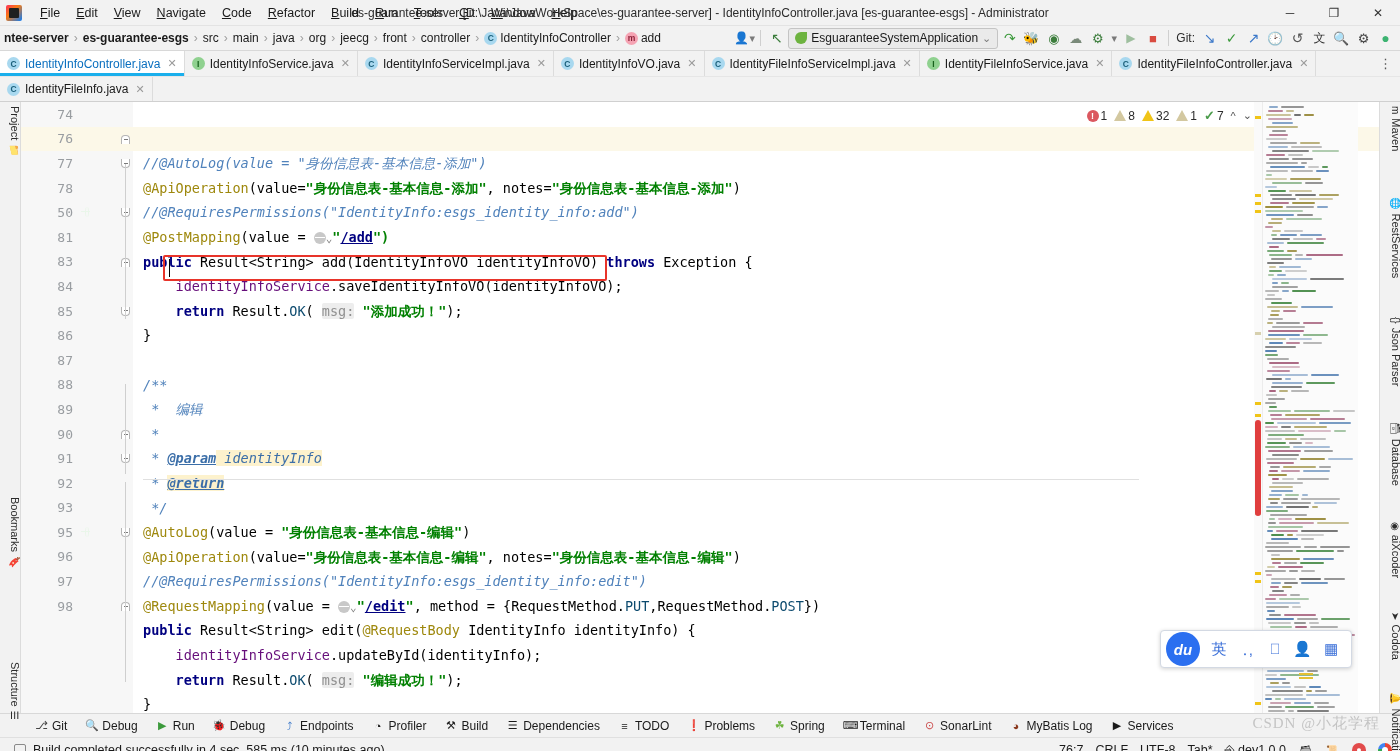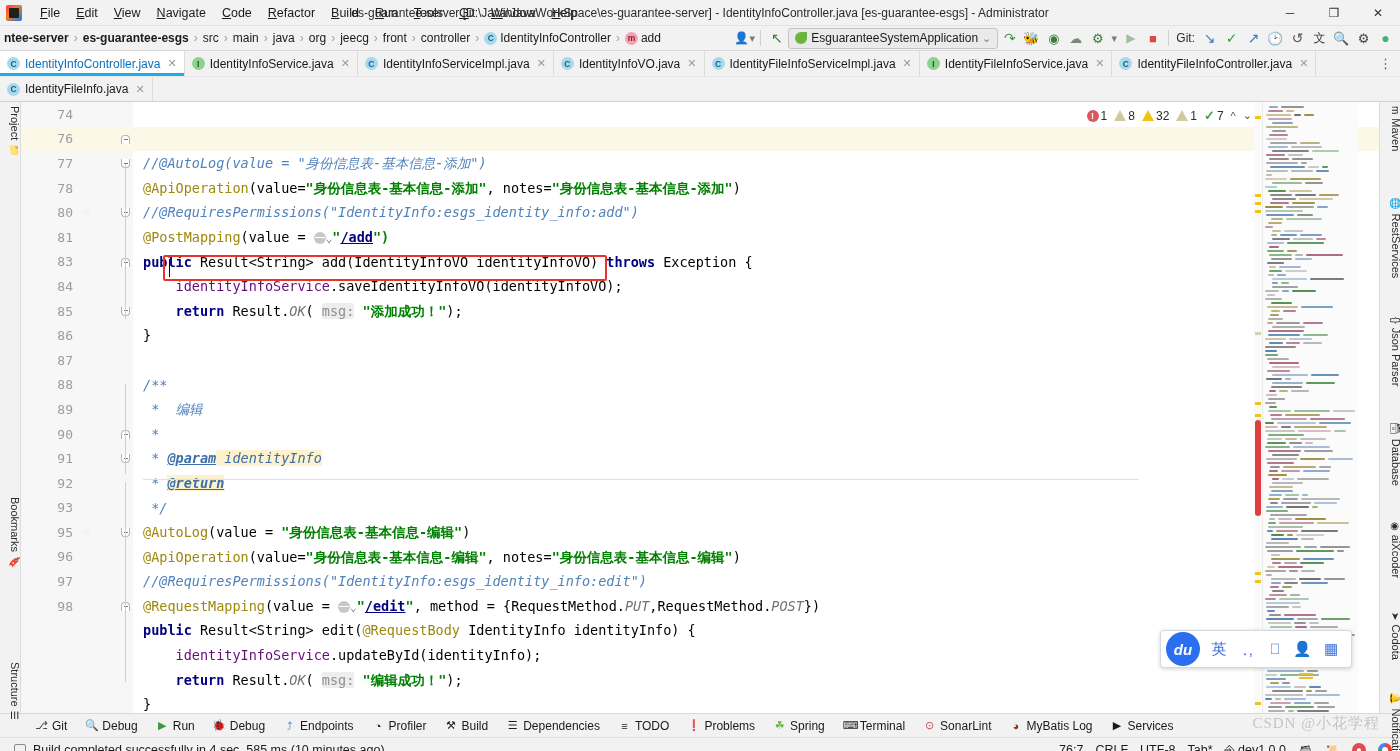--- a/index.html
+++ b/index.html
@@ -170,21 +170,21 @@
   .codeline { height: 24.6px; white-space: pre; }
 
   
   .k   { color: #000080; font-weight: bold; }   
   .ann { color: #9e880d; }                      
   .str { color: #008000; font-weight: bold; }                      
   .doc { color: #5082bb; font-style: italic; }  
   .doctag { color: #3b6ea8; font-style: italic; font-weight: bold; text-decoration: underline; }
   .cmt2 { color: #5082bb; font-style: italic; }  
   .fld { color: #660e7a; }                       
-  .sfld{ color: #737373; font-style: italic; }   
+  .sfld{ color: #0c4a6e; }   
   .id  { color: #000; }
   .hint{ color: #909090; background: #ededed; border-radius: 2px; font-style: normal;}
   .hl-ident { background: #fdf2cd; }
   .url { color: #000080; font-weight: bold; text-decoration: underline; }
   .globe-inline {
     display: inline-block; width: 12px; height: 12px; border-radius: 50%;
     background: #c8c8c8; vertical-align: -2px; position: relative;
   }
   .globe-inline::after {
     content:""; position:absolute; left:1px; top:5px; width:10px; height:1px; background:#fff;
@@ -486,21 +486,21 @@
             <span class="fold up"></span>
           </div>
           <div class="row">
             <span class="lineno">77</span>
             <span class="fold down"></span>
           </div>
           <div class="row">
             <span class="lineno">78</span>
           </div>
           <div class="row">
-            <span class="lineno">80</span>
+            <span class="lineno">50</span>
             <span class="gutter-ico"><span class="globe"></span></span>
             <span class="fold down"></span>
           </div>
           <div class="row">
             <span class="lineno">81</span>
           </div>
           <div class="row">
             <span class="lineno">83</span>
             <span class="fold up"></span>
           </div>

